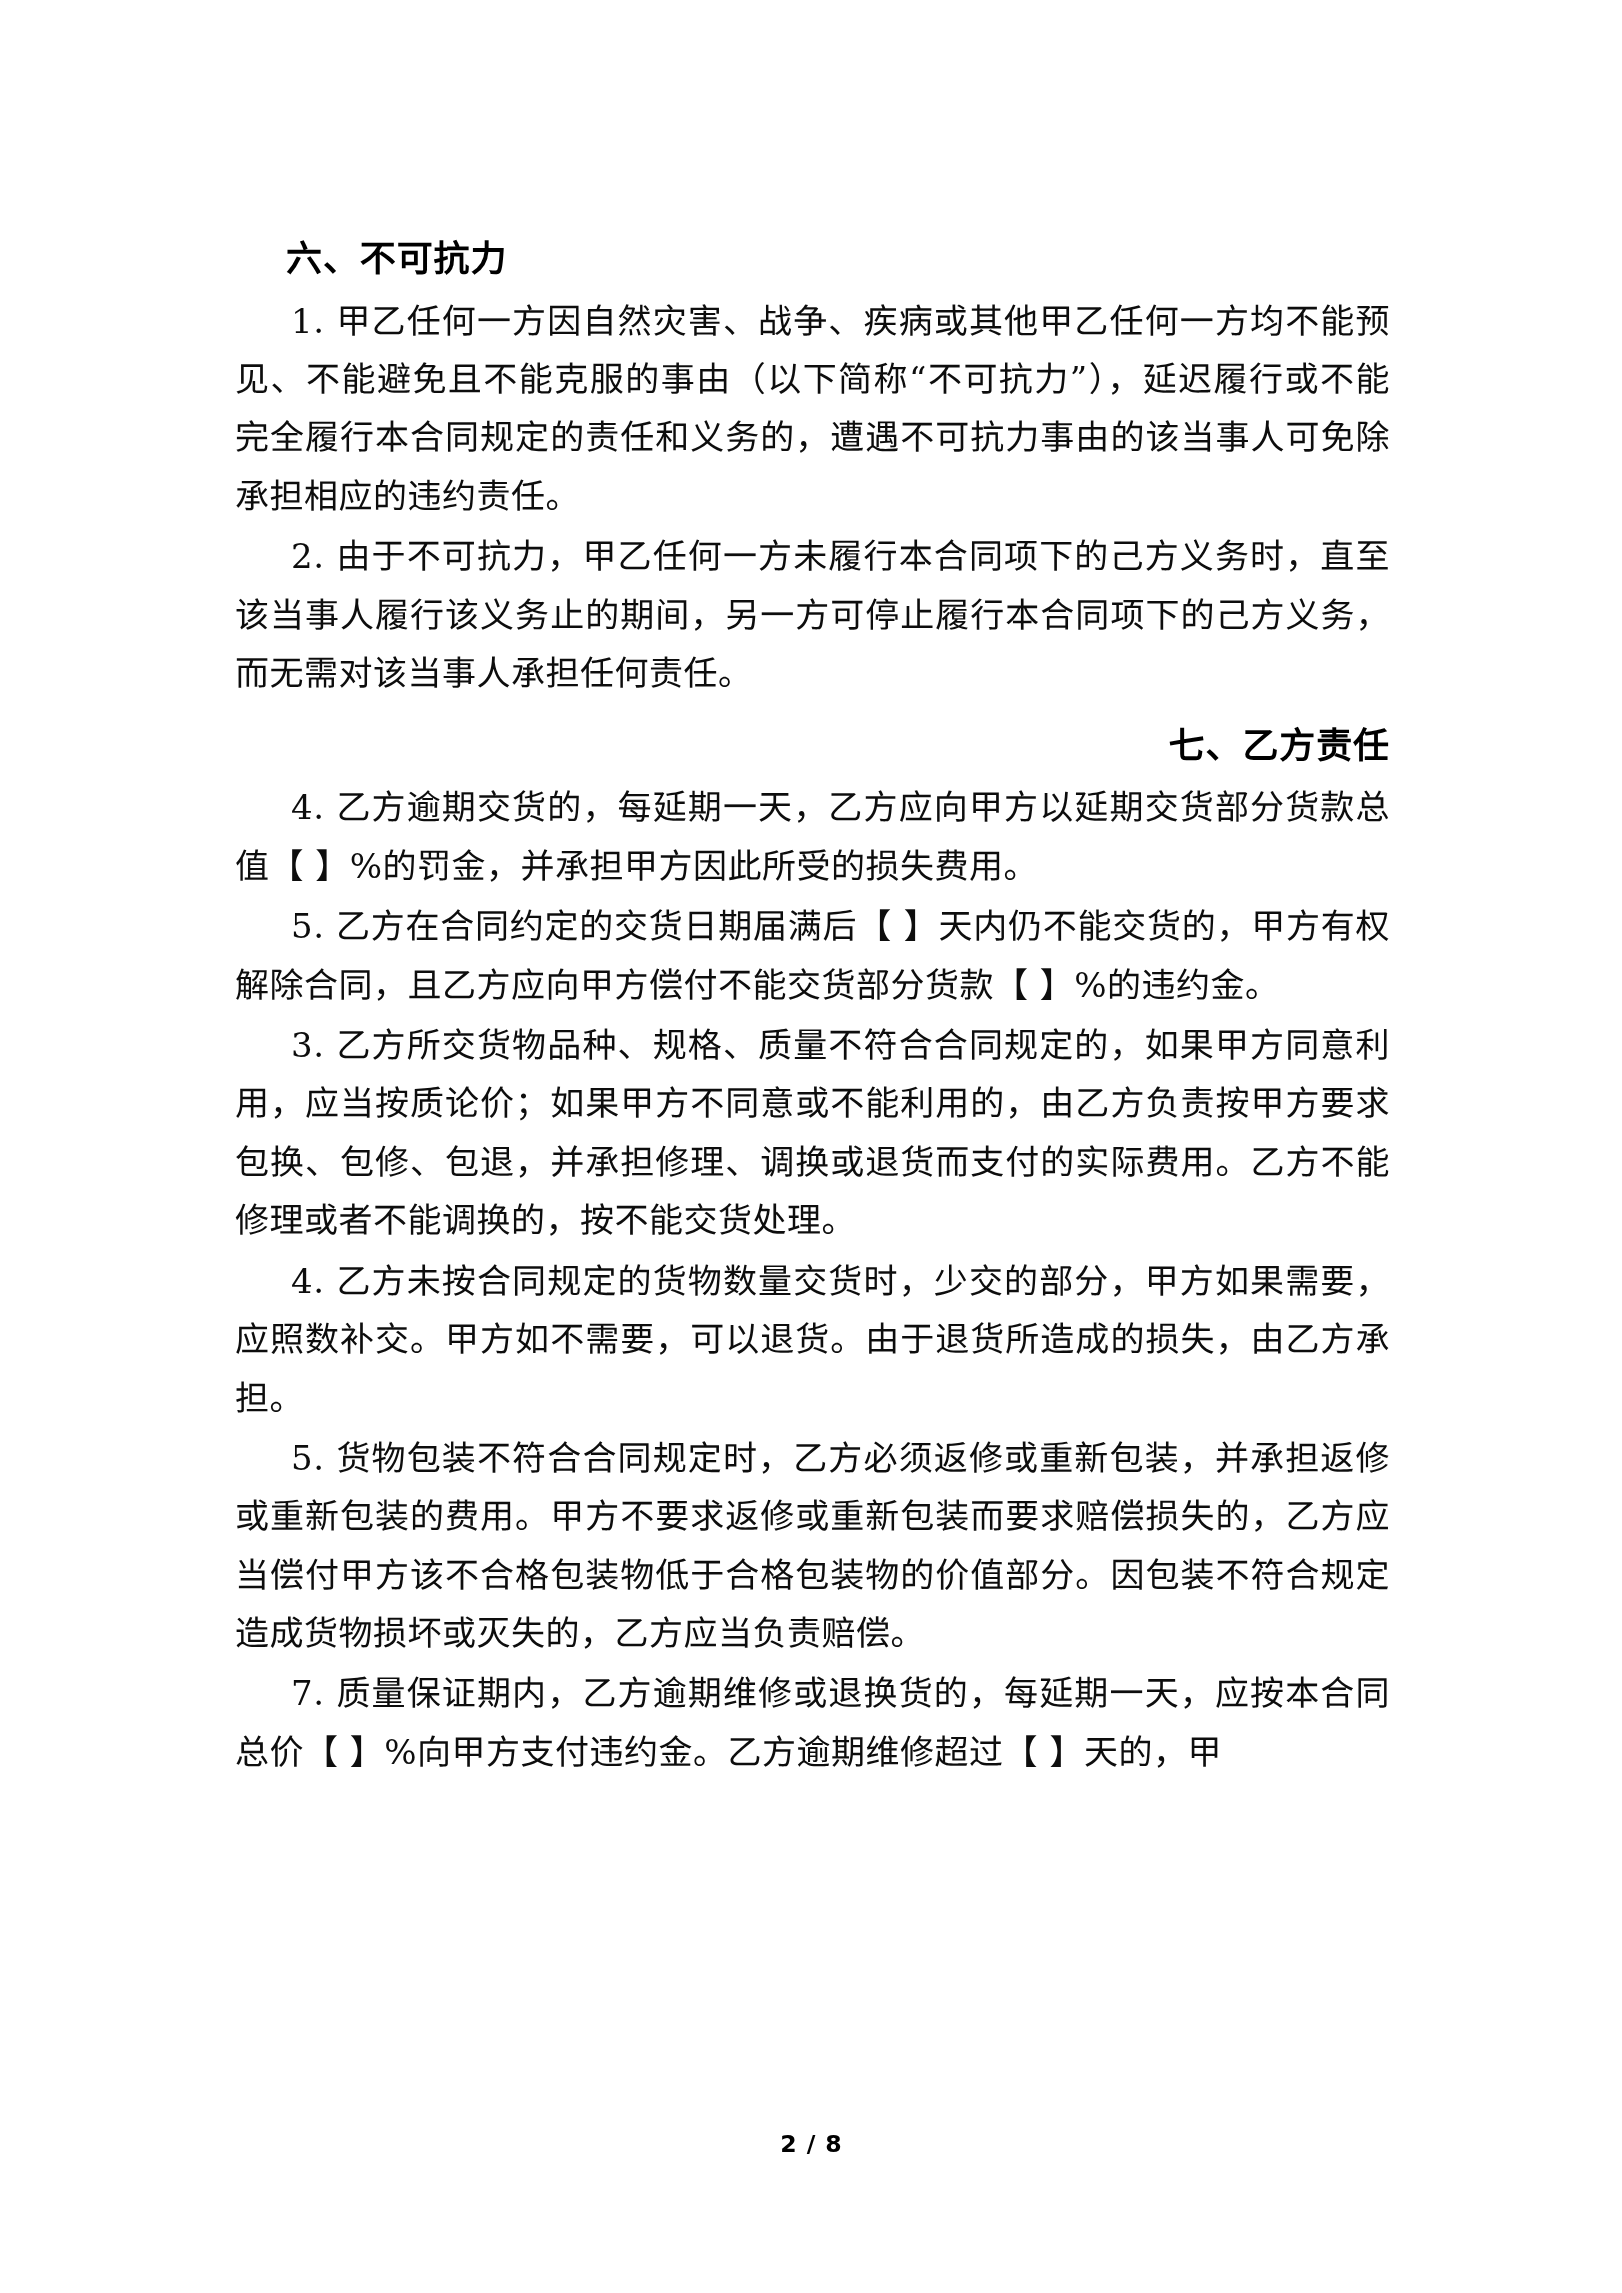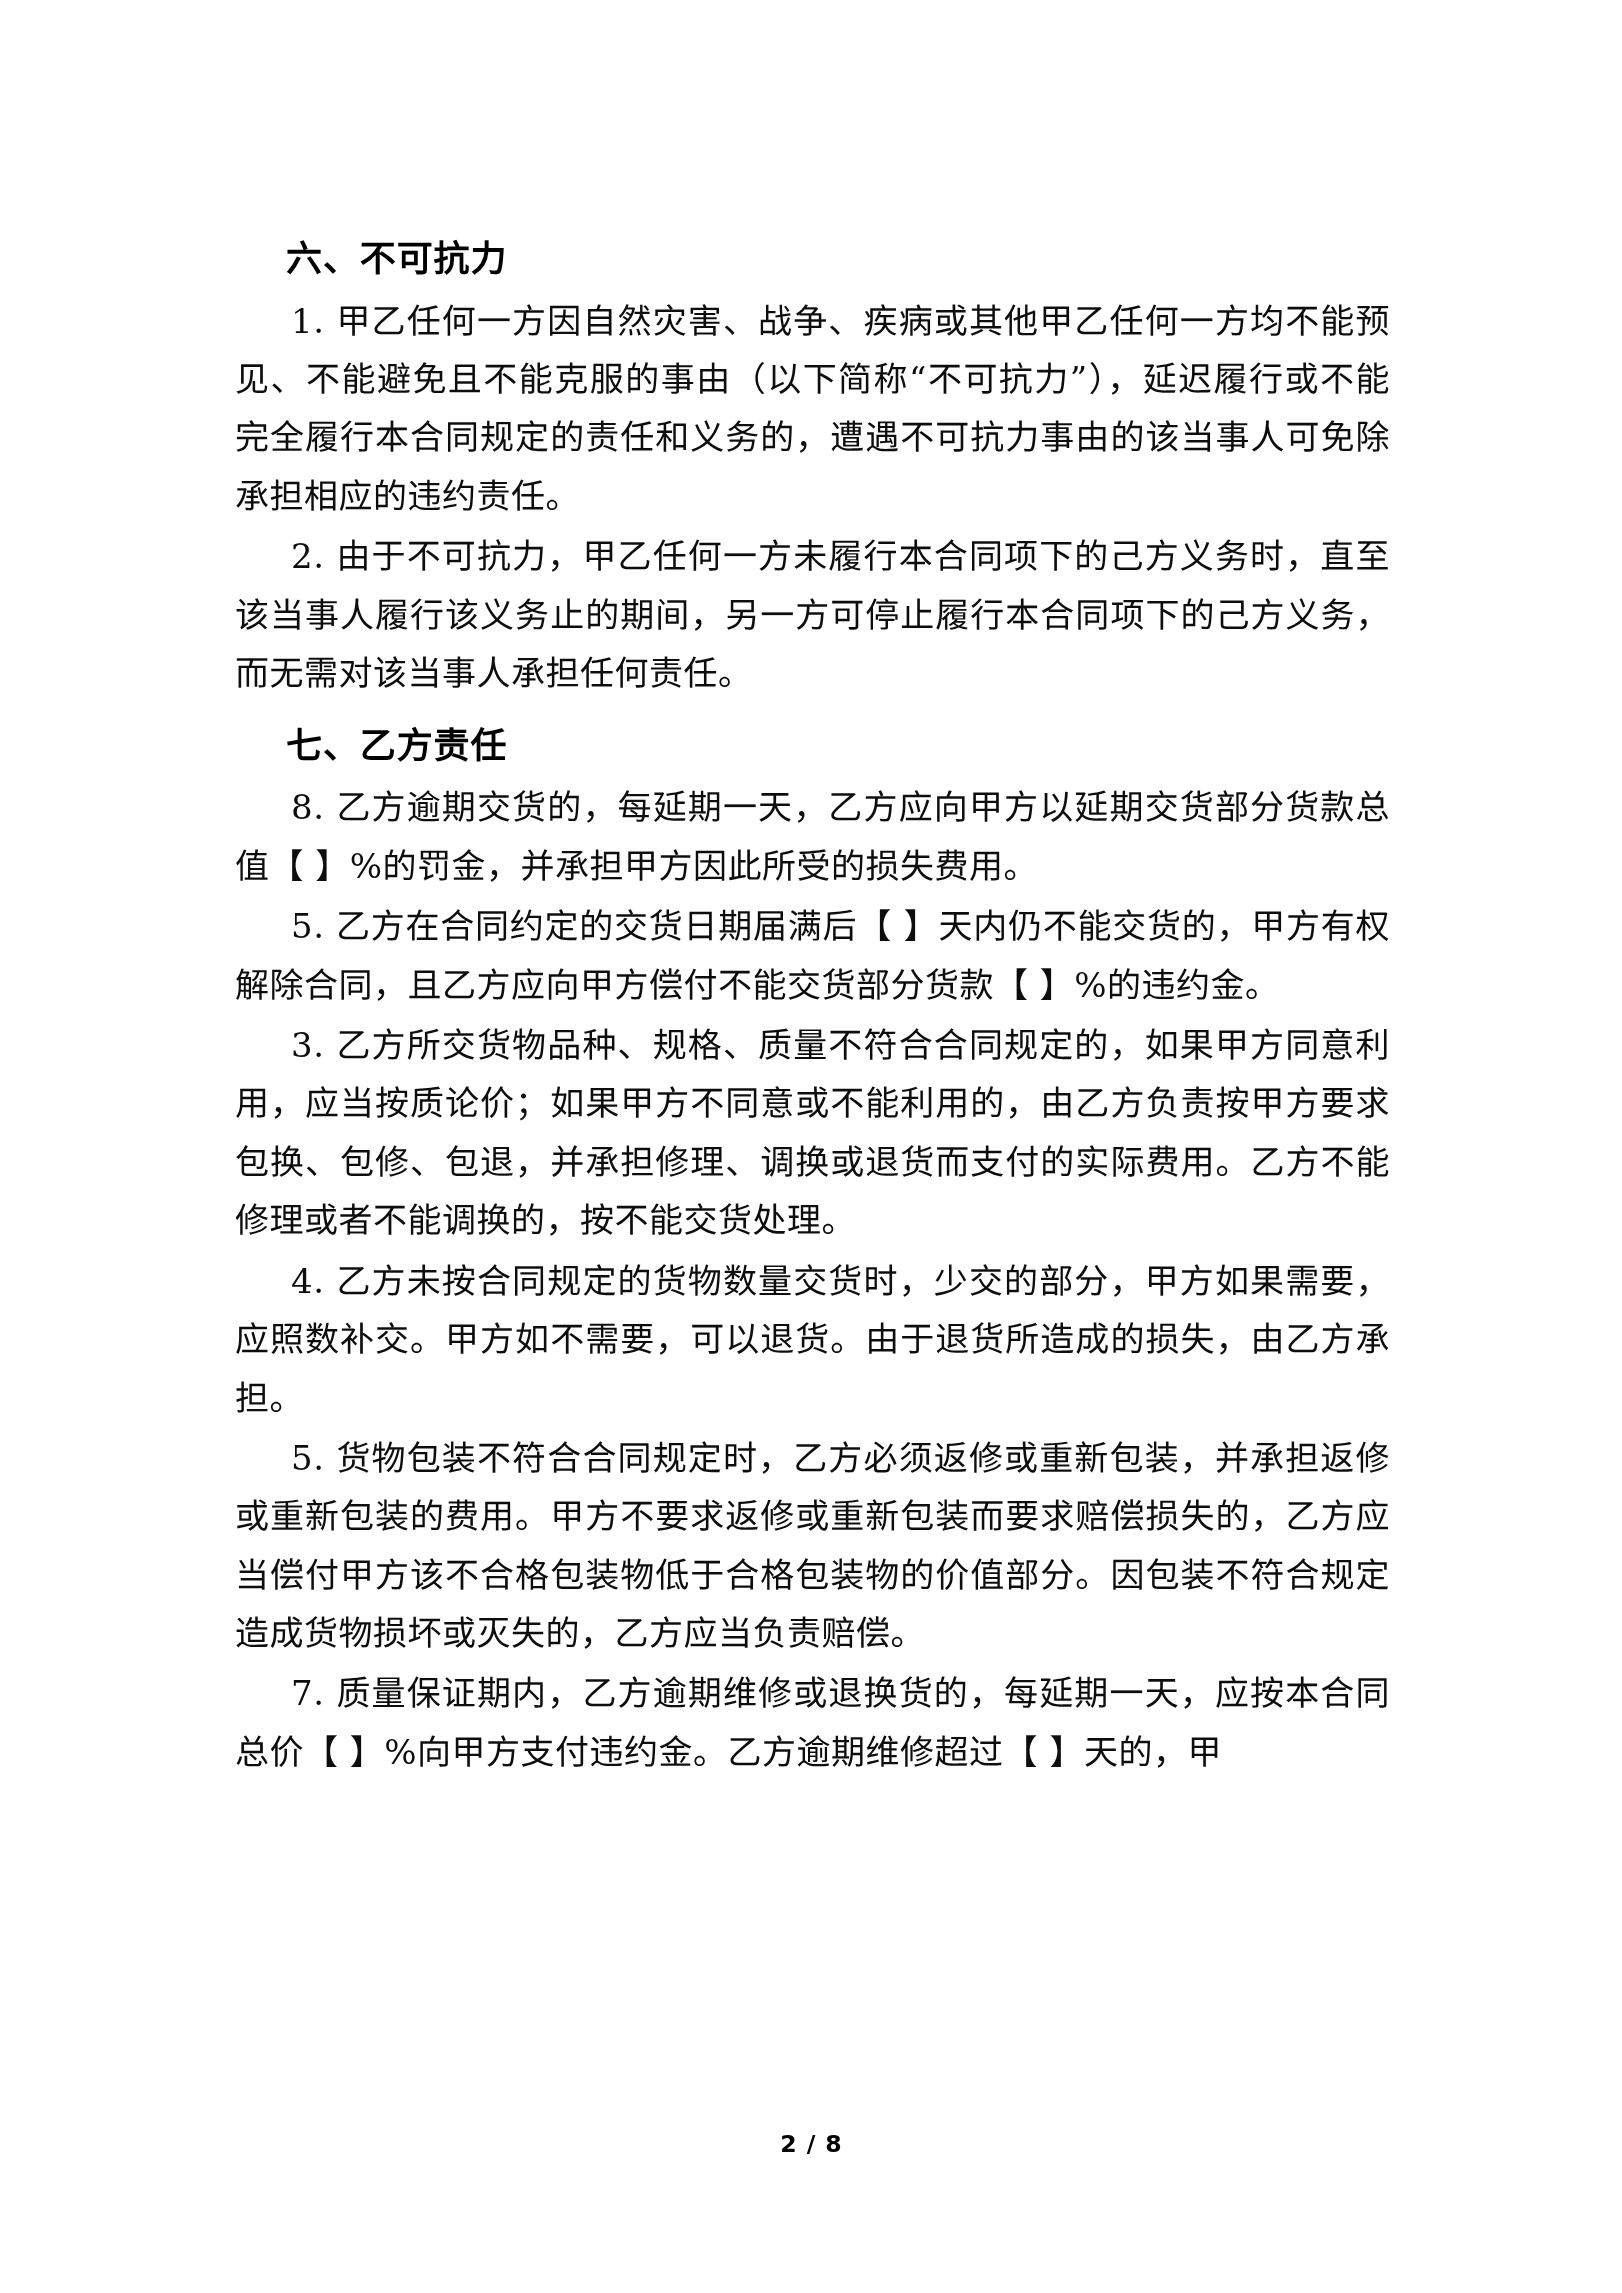--- a/index.html
+++ b/index.html
@@ -29,20 +29,21 @@
     font-weight: bold;
     font-size: 36px;
     line-height: 1.5;
     letter-spacing: 0.9px;
     margin: 0 0 5.5px 0;
     text-indent: 51px;
     color: #000000;
   }
   .section-heading.second {
     margin-top: 16.4px;
+    text-align: right;
   }
   .para {
     font-size: 34px;
     line-height: 1.72;
     text-align: justify;
     text-justify: inter-ideograph;
     text-indent: 56px;
     margin: 0 0 1.8px 0;
     letter-spacing: 0.5px;
     color: #0d0d0d;
@@ -67,21 +68,21 @@
   <div class="content">
 
     <h2 class="section-heading">六、不可抗力</h2>
 
     <p class="para">1. 甲乙任何一方因自然灾害、战争、疾病或其他甲乙任何一方均不能预见、不能避免且不能克服的事由（以下简称“不可抗力”），延迟履行或不能完全履行本合同规定的责任和义务的，遭遇不可抗力事由的该当事人可免除承担相应的违约责任。</p>
 
     <p class="para">2. 由于不可抗力，甲乙任何一方未履行本合同项下的己方义务时，直至该当事人履行该义务止的期间，另一方可停止履行本合同项下的己方义务，而无需对该当事人承担任何责任。</p>
 
     <h2 class="section-heading second">七、乙方责任</h2>
 
-    <p class="para">8. 乙方逾期交货的，每延期一天，乙方应向甲方以延期交货部分货款总值【  】%的罚金，并承担甲方因此所受的损失费用。</p>
+    <p class="para">4. 乙方逾期交货的，每延期一天，乙方应向甲方以延期交货部分货款总值【  】%的罚金，并承担甲方因此所受的损失费用。</p>
 
     <p class="para">5. 乙方在合同约定的交货日期届满后【  】天内仍不能交货的，甲方有权解除合同，且乙方应向甲方偿付不能交货部分货款【  】%的违约金。</p>
 
     <p class="para">3. 乙方所交货物品种、规格、质量不符合合同规定的，如果甲方同意利用，应当按质论价；如果甲方不同意或不能利用的，由乙方负责按甲方要求包换、包修、包退，并承担修理、调换或退货而支付的实际费用。乙方不能修理或者不能调换的，按不能交货处理。</p>
 
     <p class="para">4. 乙方未按合同规定的货物数量交货时，少交的部分，甲方如果需要，应照数补交。甲方如不需要，可以退货。由于退货所造成的损失，由乙方承担。</p>
 
     <p class="para">5. 货物包装不符合合同规定时，乙方必须返修或重新包装，并承担返修或重新包装的费用。甲方不要求返修或重新包装而要求赔偿损失的，乙方应当偿付甲方该不合格包装物低于合格包装物的价值部分。因包装不符合规定造成货物损坏或灭失的，乙方应当负责赔偿。</p>
 
     <p class="para">7. 质量保证期内，乙方逾期维修或退换货的，每延期一天，应按本合同总价【  】%向甲方支付违约金。乙方逾期维修超过【  】天的，甲</p>

